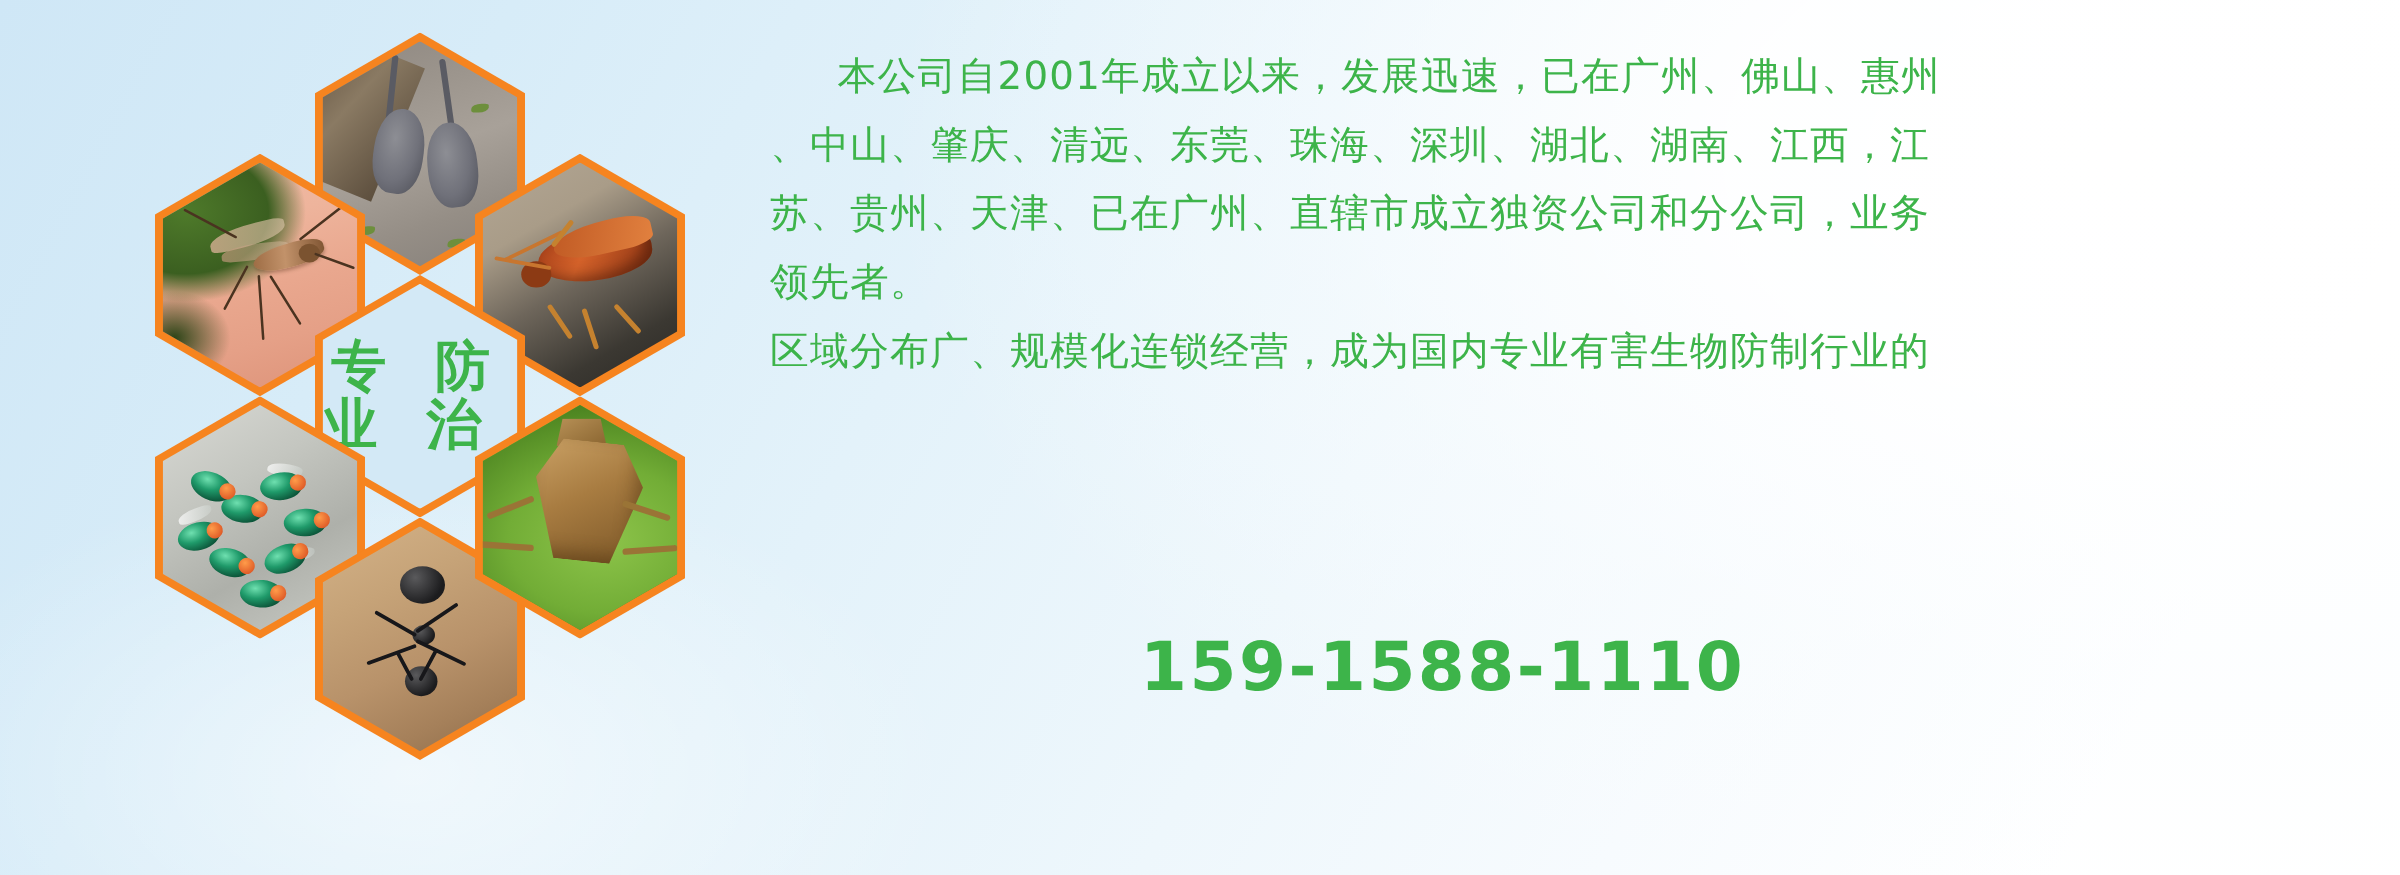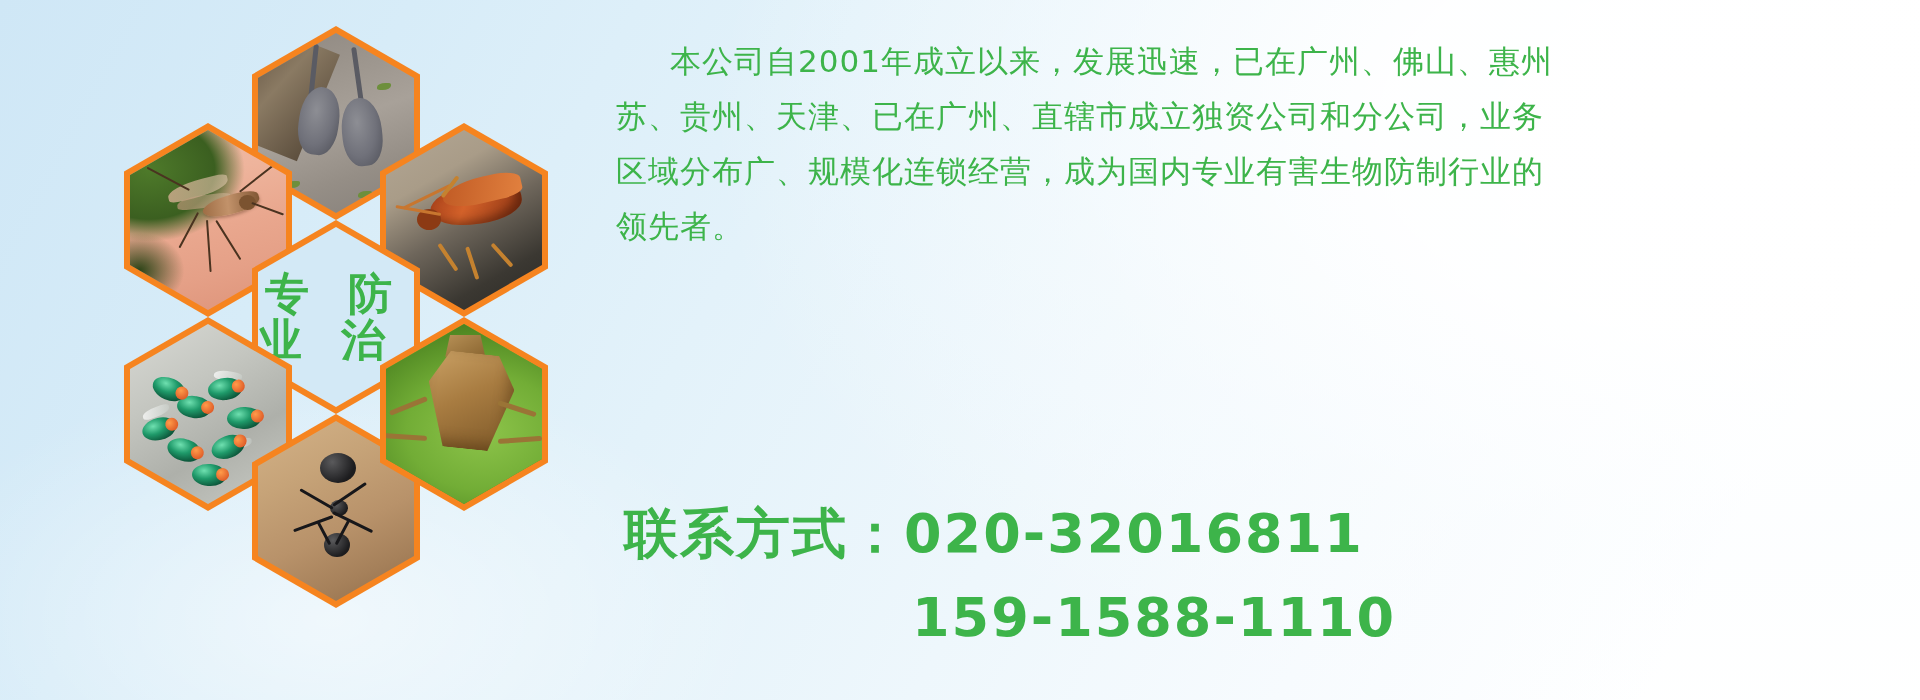--- a/index.html
+++ b/index.html
@@ -314,23 +314,23 @@
           <div class="b-leg" style="left:72%;top:42%;width:40px;transform:rotate(18deg);"></div>
           <div class="b-leg" style="left:72%;top:64%;width:44px;transform:rotate(-4deg);"></div>
         </div>
       </div>
     </div>
 
   </div>
 
   <div id="copy-block">
     <div class="copy-line indent">本公司自2001年成立以来，发展迅速，已在广州、佛山、惠州</div>
+    <div class="copy-line">、中山、肇庆、清远、东莞、珠海、深圳、湖北、湖南、江西，江</div>
     <div class="copy-line">苏、贵州、天津、已在广州、直辖市成立独资公司和分公司，业务</div>
+    <div class="copy-line">领先者。</div>
     <div class="copy-line">区域分布广、规模化连锁经营，成为国内专业有害生物防制行业的</div>
-    <div class="copy-line">领先者。</div>
   </div>
 
   <div id="contact-block">
-    <div class="contact-line">联系方式：020-32016811</div>
     <div class="contact-line phone2">159-1588-1110</div>
   </div>
 
 </div>
 
 </body></html>

